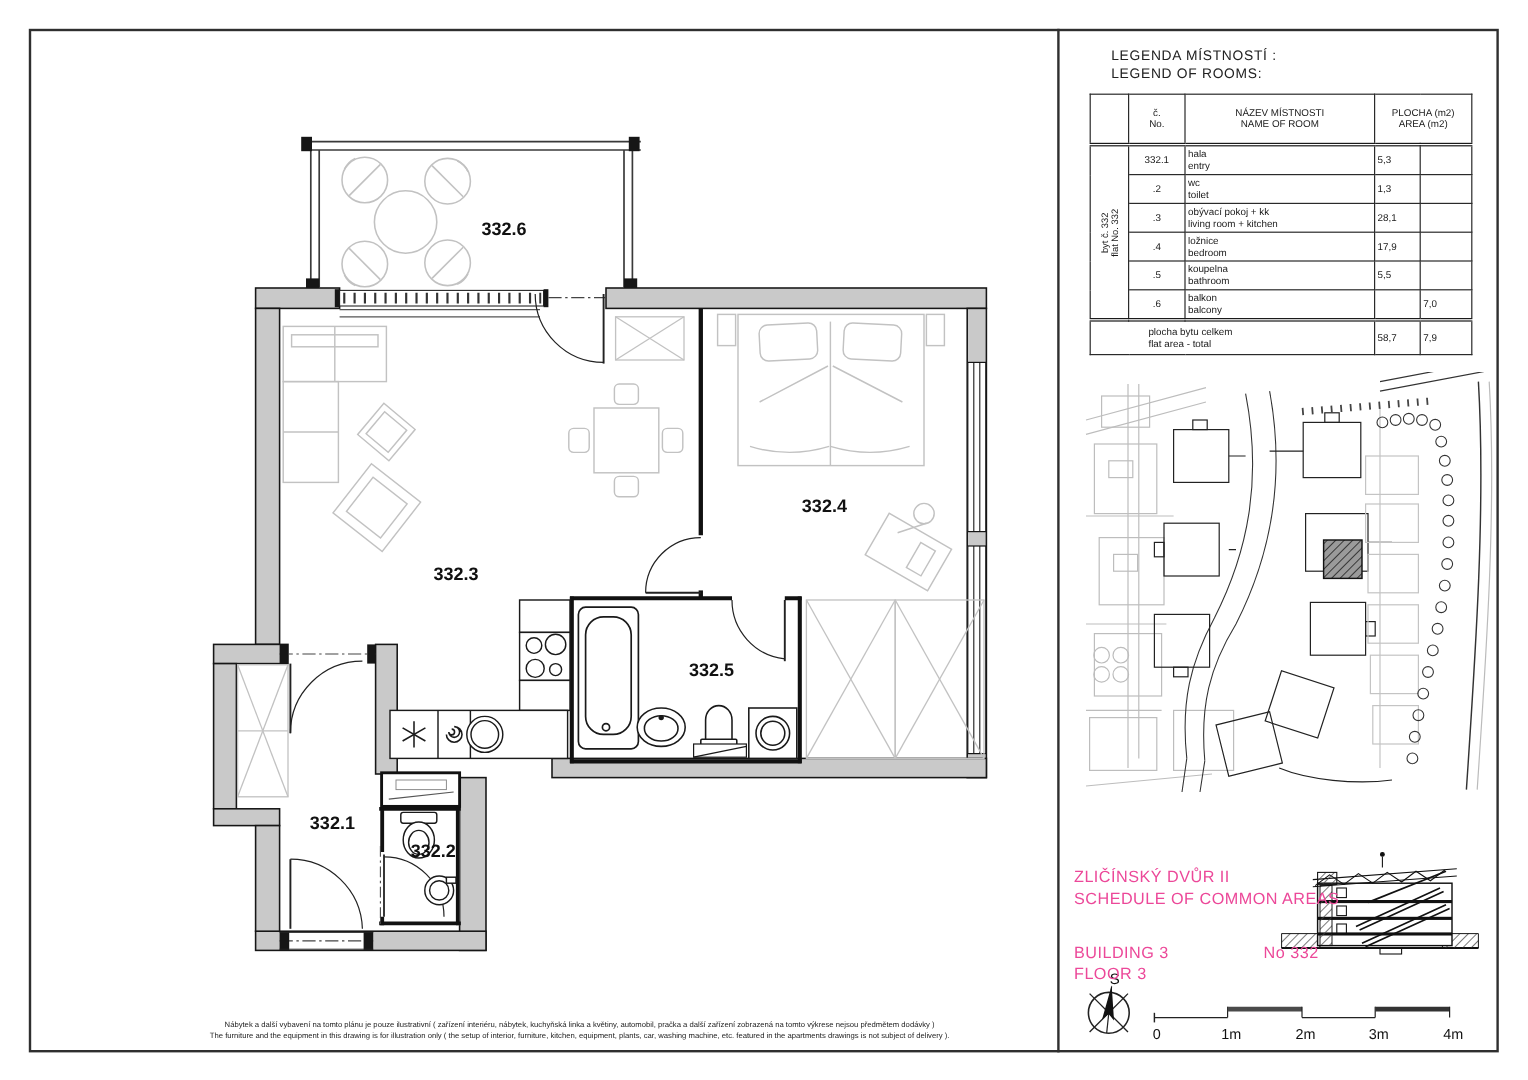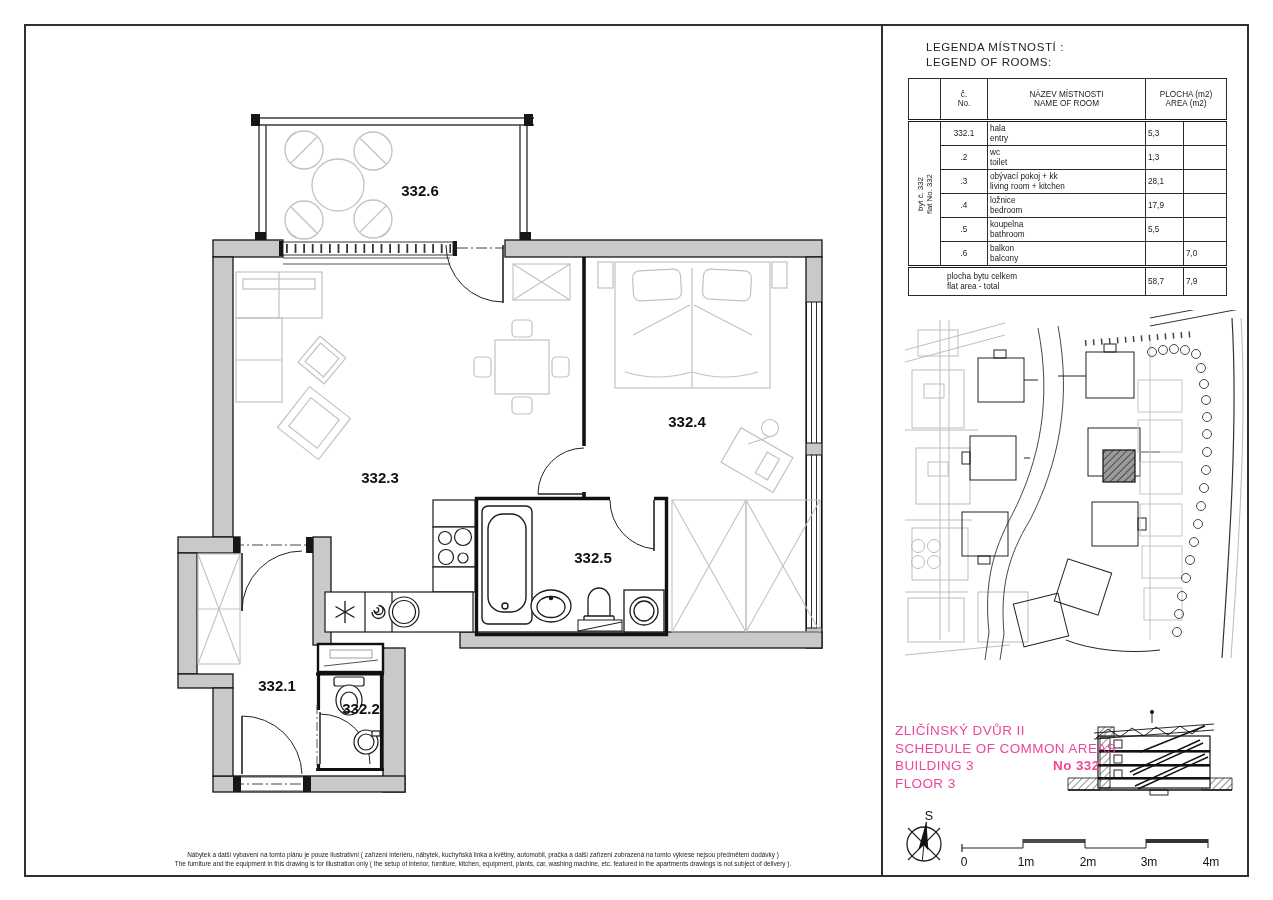--- a/index.html
+++ b/index.html
@@ -21,22 +21,22 @@
   table.lg td{height:21px;}
   td.num,th.num{text-align:center;}
   td.name{padding-left:5px;white-space:nowrap;}
   td.area{}
   tr.total td{border-top:3px double #1a1a1a;height:25px;}
   td.vlabel{position:relative;padding:0;}
   td.vlabel .rot{position:absolute;left:50%;top:50%;transform:translate(-50%,-50%) rotate(-90deg);
       white-space:nowrap;font-size:7.8px;line-height:9px;text-align:center;}
   
   #title-block{left:895px;top:722px;font-size:13.5px;line-height:17.5px;letter-spacing:.4px;color:#ec4899;}
-  #bn-row{position:relative;}
-  #flat-no{position:absolute;left:158px;top:0;font-weight:bold;}
+  #bn-row{position:relative;margin-top:28px;}
+  #flat-no{position:absolute;left:158px;top:0;}
   
   #disclaimer{left:130px;top:850px;width:706px;text-align:center;font-size:6.4px;line-height:9px;color:#222;}
 </style>
 </head>
 <body>
 
 <div id="page">
   <div id="frame"></div>
   <div id="divider"></div>
 
@@ -558,21 +558,21 @@
       <tr>
         <td class="num">.6</td>
         <td class="name">
           <div>balkon</div>
               <div>balcony</div>
         </td>
         <td class="area"></td>
         <td class="area">7,0</td>
       </tr>
       <tr class="total">
-        <td colspan="3" class="name" style="padding-left:38px">
+        <td colspan="3" class="name" style="padding-left:48px">
           <div>plocha bytu celkem</div>
               <div>flat area - total</div>
         </td>
         <td class="area">58,7</td>
         <td class="area">7,9</td>
       </tr>
     </tbody>
       </table>
   </div>
 

